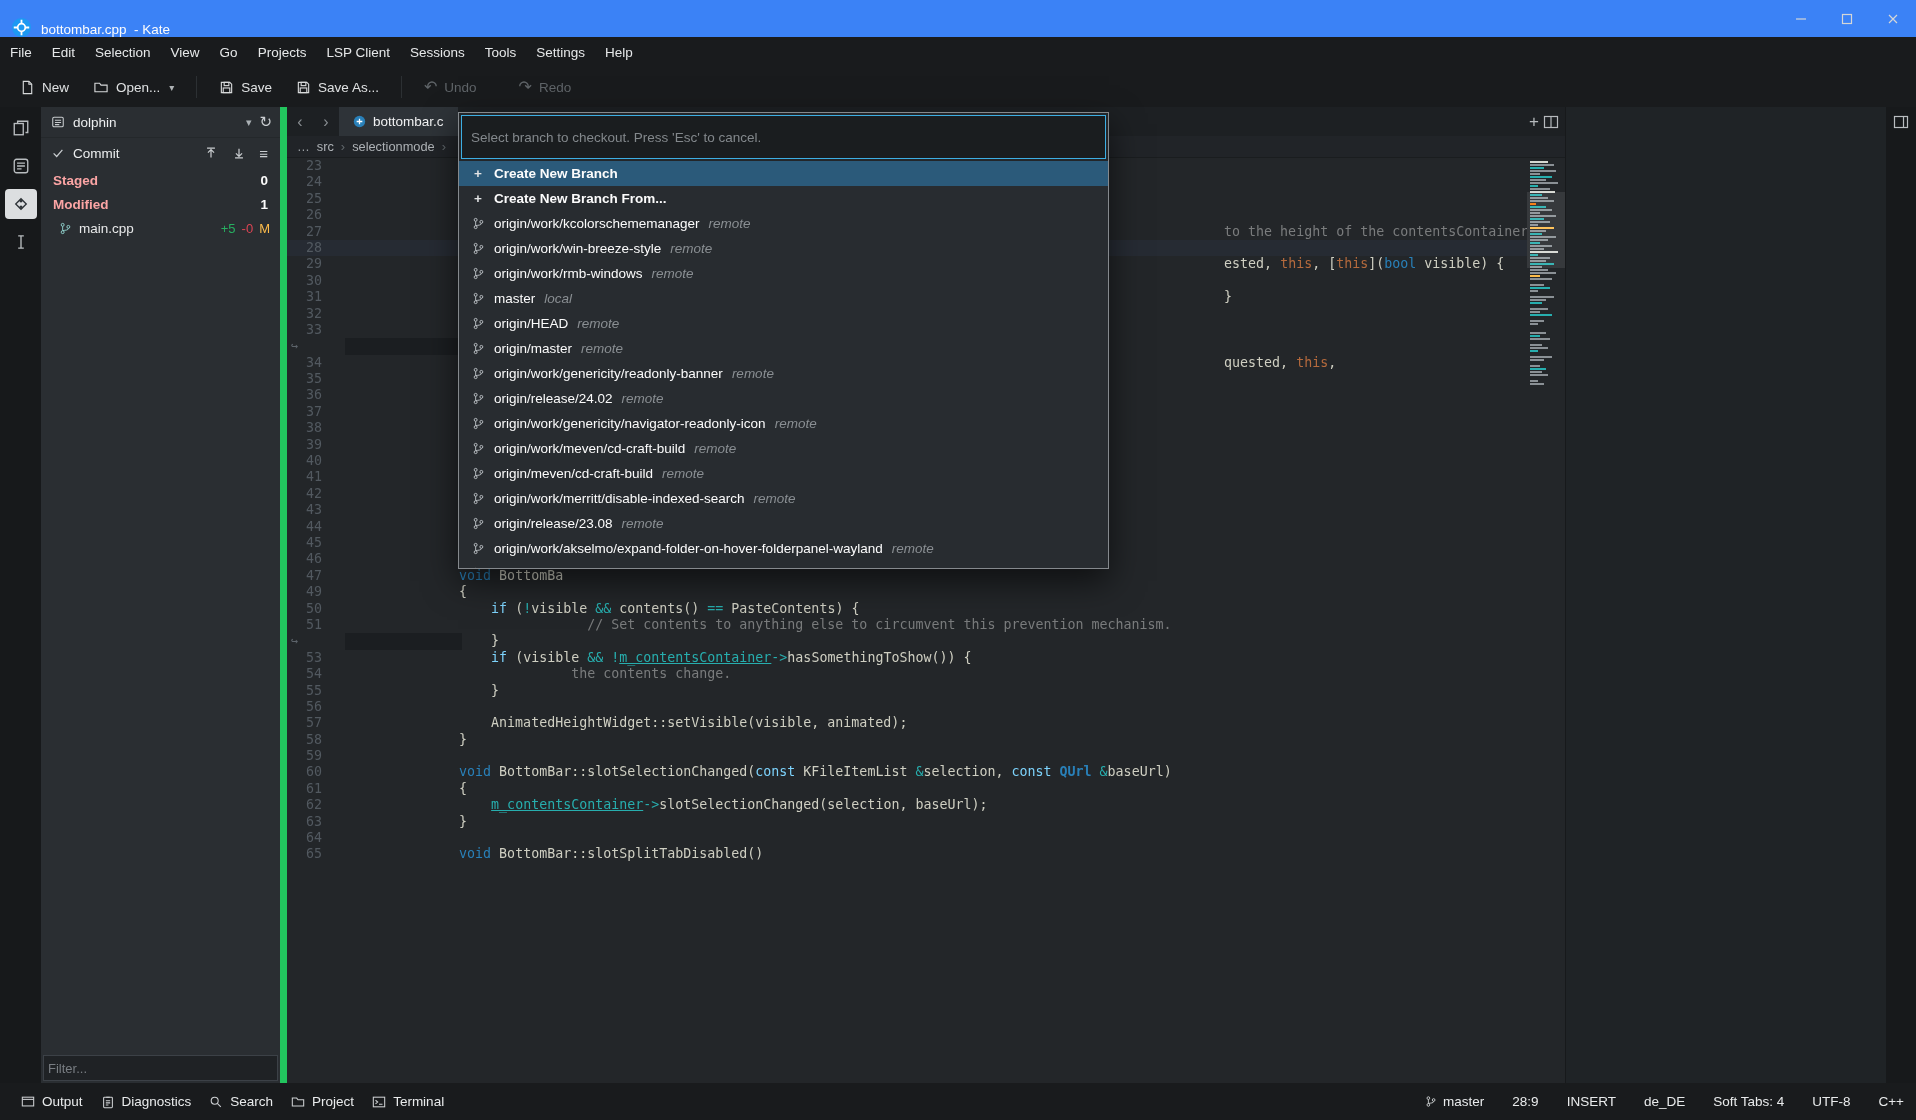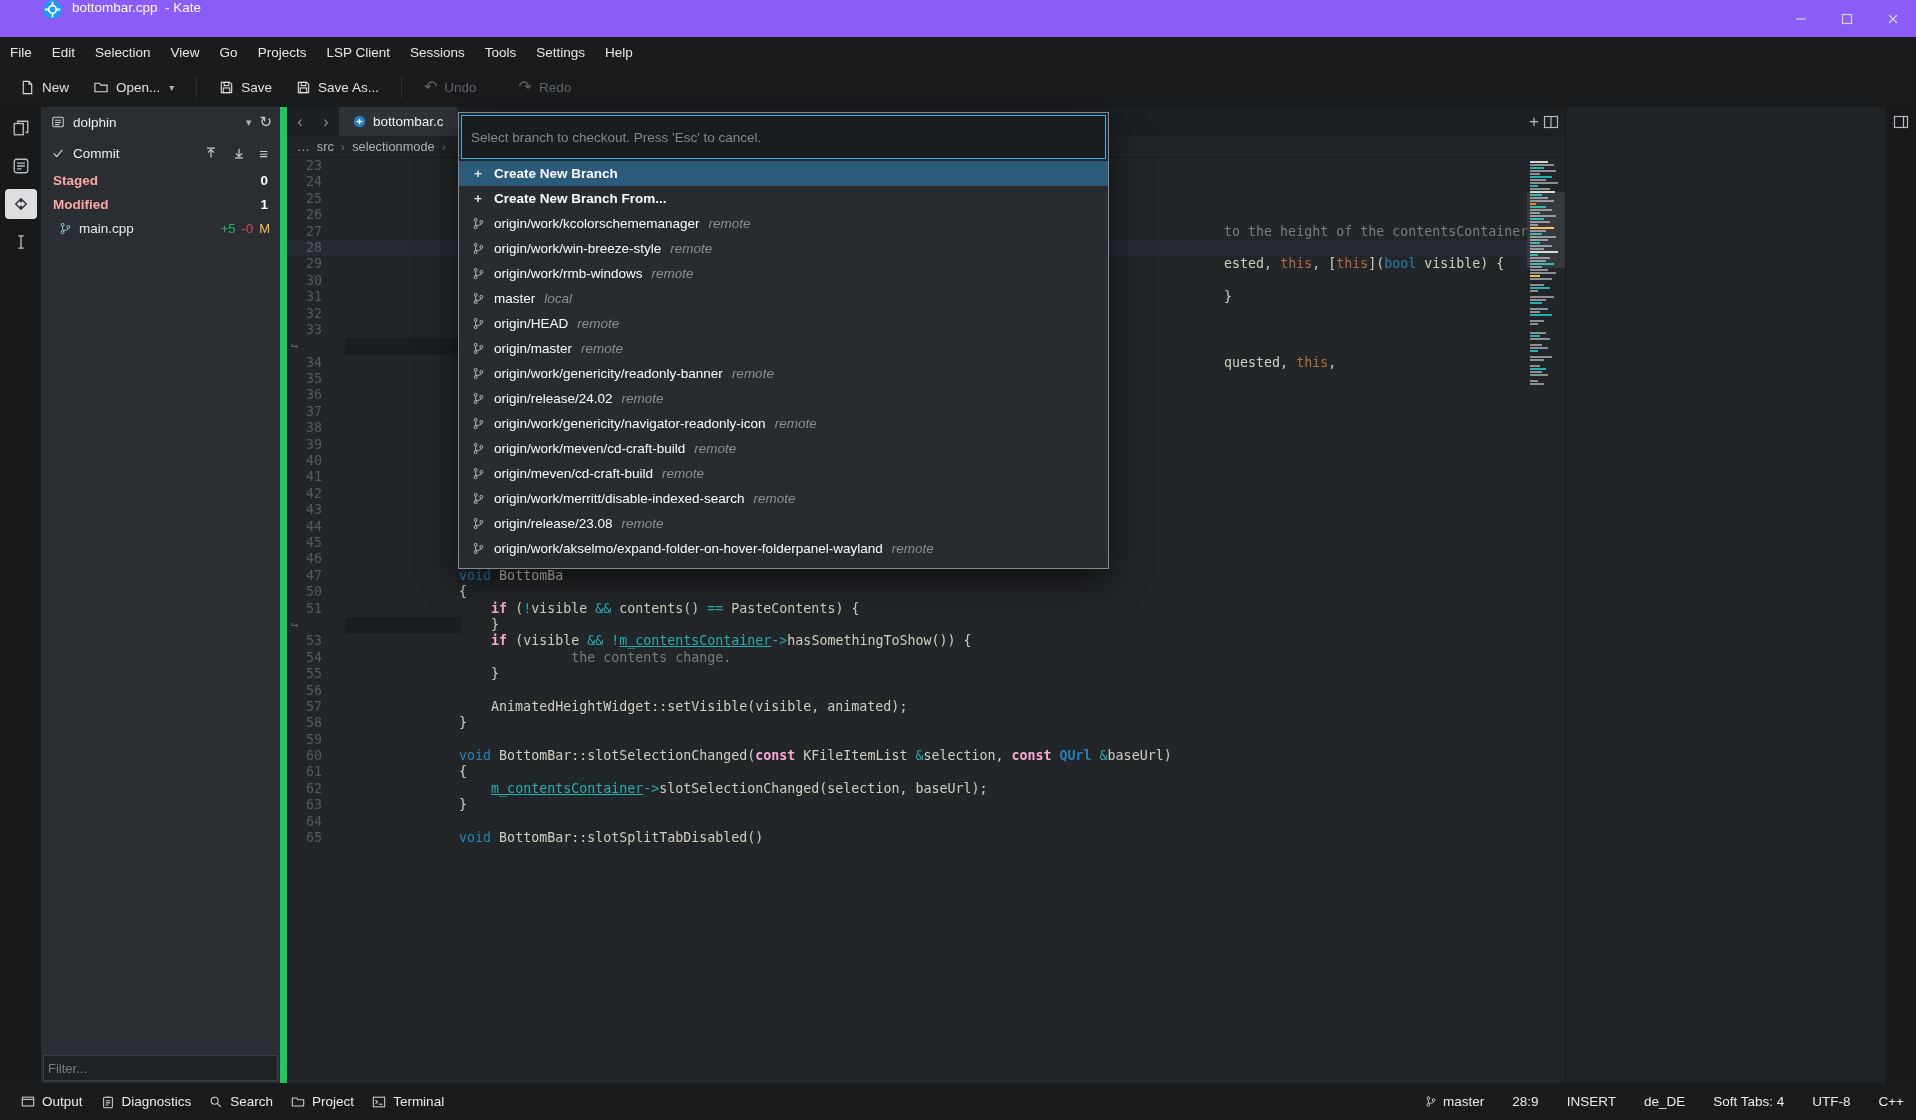--- a/index.html
+++ b/index.html
@@ -1,21 +1,21 @@
 <!DOCTYPE html>
 <html><head>
 <meta charset="utf-8">
 <style>
   * { margin:0; padding:0; box-sizing:border-box; }
   html,body { width:1916px; height:1120px; overflow:hidden; background:#101214; }
   body { font-family:"Liberation Sans", sans-serif; color:#e8eaeb; font-size:13.5px; }
   .app { position:relative; width:1916px; height:1120px; background:#1a1c1e; }
 
   
-  .titlebar { height:37px; display:flex; align-items:flex-start; background:#8b5cf6;padding-left:31px; }
+  .titlebar { height:37px; display:flex; align-items:flex-end; background:#3b82f6; }
   .titlebar .logo { margin:0 10px 0 12px; display:flex; }
   .titlebar .title { color:#fcfcfc; white-space:pre; }
   .win-controls { margin-left:auto; display:flex; height:100%; }
   .win-btn { width:46px; height:100%; display:flex; align-items:center; justify-content:center; background:transparent; border:none; cursor:default; }
   .win-btn svg { stroke:#d4d6d7; }
 
   
   .menubar { height:30px; display:flex; align-items:center; background:#191b1d; }
   .menu-item { background:transparent; border:none; color:#e6e8e9; font:13.5px "Liberation Sans",sans-serif; padding:4px 10px; }
 
@@ -82,21 +82,21 @@
   .code-rows { position:absolute; top:0; left:0; right:38px; height:732px; overflow:hidden; }
   .code-row { position:relative; height:16.4px; line-height:16.4px; white-space:pre; font-family:"DejaVu Sans Mono",monospace; font-size:13.3px; color:#cfcfc2; }
   .code-row.current { background:#262b33; }
   .lnum { position:absolute; left:0; top:0; width:35px; text-align:right; color:#525960; }
   .wrap-arrow { position:absolute; left:4px; top:0; color:#5d646b; font-size:12px; }
   .wrap-shade { display:none; position:absolute; left:58px; top:0; width:117px; height:100%; background:#1b1e21; }
   .code-row.wrap .wrap-shade { display:block; }
   .code-text { position:absolute; left:60px; top:0; }
   .code-right { position:absolute; left:825px; top:0; }
   .n { color:#cfcfc2; } .cm { color:#7a7c7d; }
-  .ctl { color:#f9a8d4; font-weight:bold; }
+  .ctl { color:#7dd3fc; font-weight:normal; }
   .ty { color:#2980b9; } .tyb { color:#2980b9; font-weight:bold; }
   .fn { color:#b56a3d; }
   .mem { color:#27aeae; text-decoration:underline; }
   .op { color:#27aeae; }
   .cur { display:inline-block; width:2px; height:13px; background:#fcfcfc; vertical-align:-2px; margin-right:-2px; }
 
   .minimap { position:absolute; top:0; right:0; bottom:0; width:38px; }
   .mm-viewport { position:absolute; top:34px; left:0; right:0; height:76px; background:rgba(255,255,255,0.09); }
   .mm-bars { padding-top:3px; }
   .mm-bar { height:2px; margin:0 0 1px 3px; width:calc(var(--w) * 1px); }
@@ -616,20 +616,31 @@
                 
               </span>
             </div>
             <div class="code-row">
               
               <span class="wrap-arrow"></span>
               <span class="lnum">47</span>
               <span class="code-text">
                 
               <span class="n">    </span><span class="ctl">if</span><span class="n"> (</span><span class="op">!</span><span class="n">visible </span><span class="op">&amp;&amp;</span><span class="n"> contents() </span><span class="op">==</span><span class="n"> PasteContents) {</span></span>
+              <span class="code-right">
+                
+              </span>
+            </div>
+            <div class="code-row">
+              
+              <span class="wrap-arrow"></span>
+              <span class="lnum">49</span>
+              <span class="code-text">
+                
+              <span class="n">                </span><span class="cm">// Set contents to anything else to circumvent this prevention mechanism.</span></span>
               <span class="code-right">
                 
               </span>
             </div>
             <div class="code-row">
               
               <span class="wrap-arrow"></span>
               <span class="lnum">50</span>
               <span class="code-text">
                 

